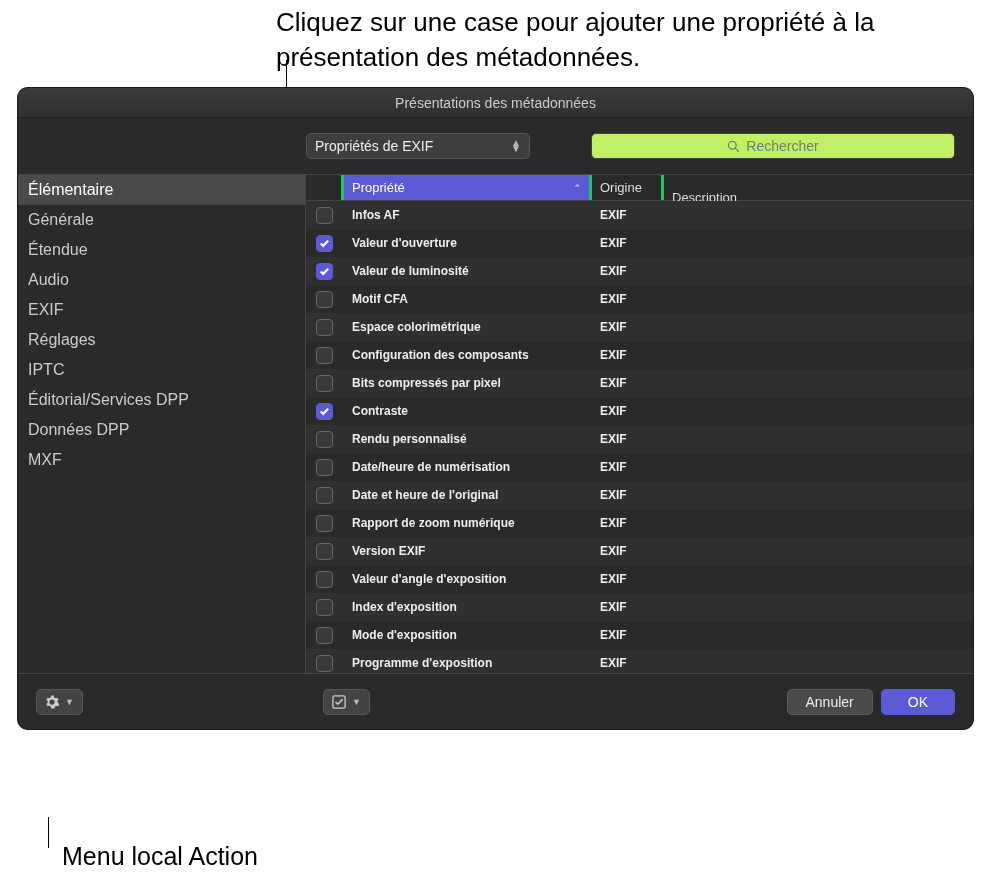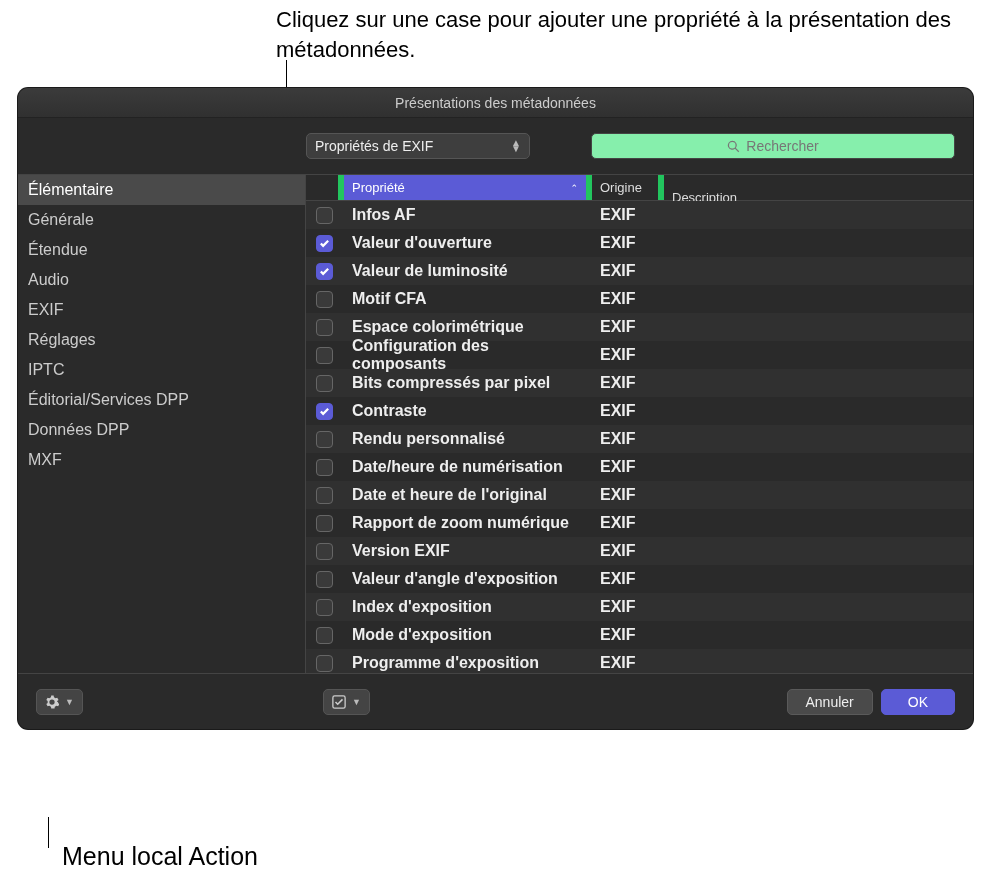--- a/index.html
+++ b/index.html
@@ -8,21 +8,21 @@
     height: 878px;
     background: #fff;
     font-family: -apple-system, "Helvetica Neue", Arial, sans-serif;
     position: relative;
     color: #222;
   }
   .callout-top {
     position: absolute;
     top: 5px;
     left: 276px;
-    font-size: 22px;
+    font-size: 26px;
     line-height: 1.35;
     color: #000;
   }
   .callout-top-line {
     position: absolute;
     top: 60px;
     left: 286px;
     width: 1px;
     height: 219px;
     background: #000;
@@ -98,21 +98,21 @@
     font-size: 10px;
     color: #bbb;
     display: flex;
     flex-direction: column;
     line-height: 6px;
   }
   .search {
     margin-left: auto;
     width: 364px;
     height: 26px;
-    background: #86efac;
+    background: #bef264;
     border: 1px solid #444;
     border-radius: 5px;
     display: flex;
     align-items: center;
     justify-content: center;
     color: #777;
     font-size: 14px;
     gap: 6px;
   }
   .search svg { width: 13px; height: 13px; fill: #777; }
@@ -149,37 +149,37 @@
     font-size: 13px;
     color: #ddd;
     height: 26px;
     background: #2a2a2a;
     border-bottom: 1px solid #444;
   }
   .th {
     display: flex;
     align-items: center;
     padding: 0 8px;
-    border-right: 6px solid #22c55e;
+    border-right: 3px solid #22c55e;
   }
   .th.sorted {
     background: #5b5bd6;
     color: #fff;
     justify-content: space-between;
   }
   .th.sorted .sort-caret { font-size: 9px; }
   .col-check { width: 38px; justify-content: center; }
   .col-prop { width: 248px; }
   .col-origin { width: 72px; }
   .col-desc { flex: 1; border-right: none; margin-top: 20px; }
   .tbody { flex: 1; overflow: auto; }
   .row {
     display: flex;
     height: 28px;
-    font-size: 16px;
+    font-size: 12px;
     color: #eee;
     align-items: center;
   }
   .row:nth-child(odd) { background: #303030; }
   .row:nth-child(even) { background: #2a2a2a; }
   .cell { padding: 0 8px; border-right: 1px solid transparent; }
   .cell.col-check { display:flex; justify-content:center; }
   .cell.col-prop { width: 248px; font-weight: 600; }
   .cell.col-origin { width: 72px; font-weight: 600; }
   .cell.col-desc { flex: 1; }

